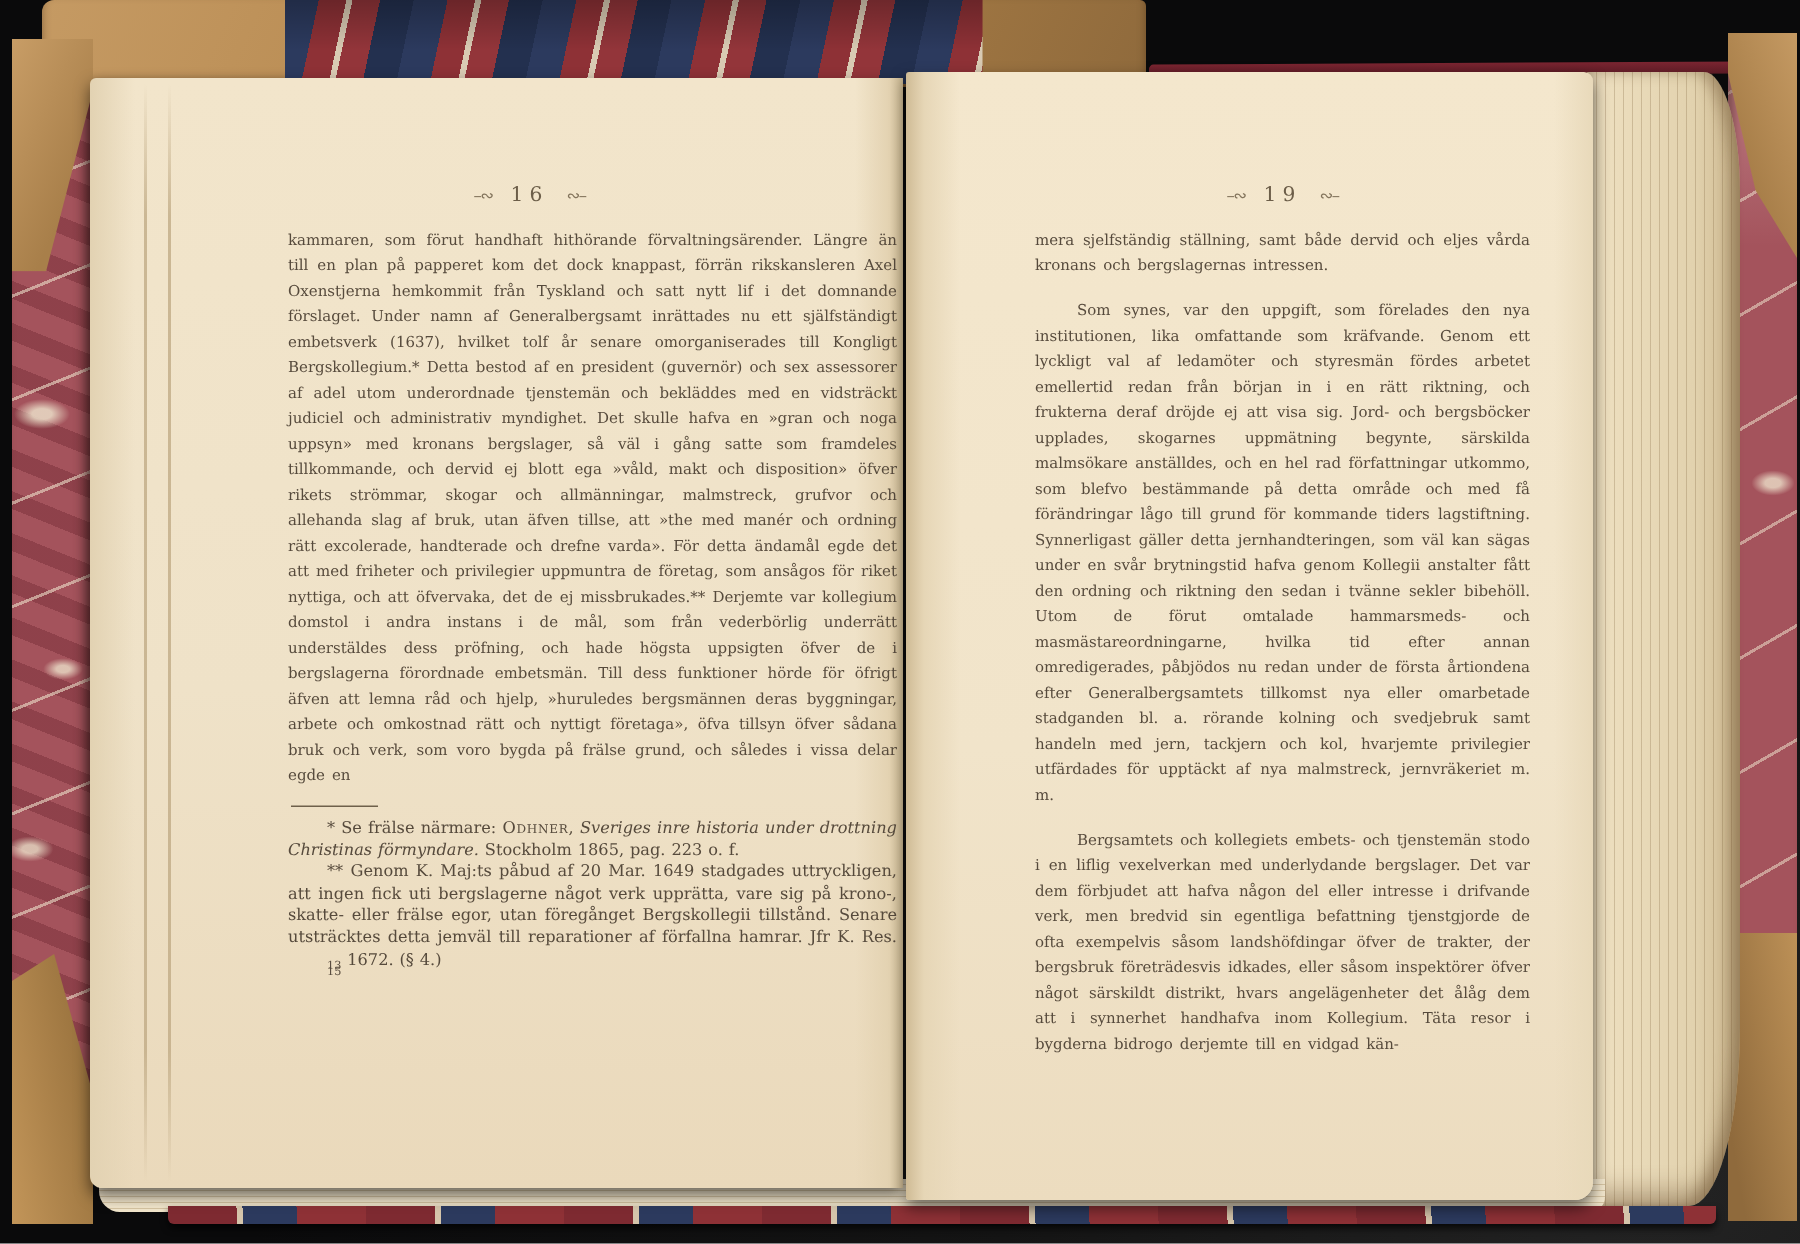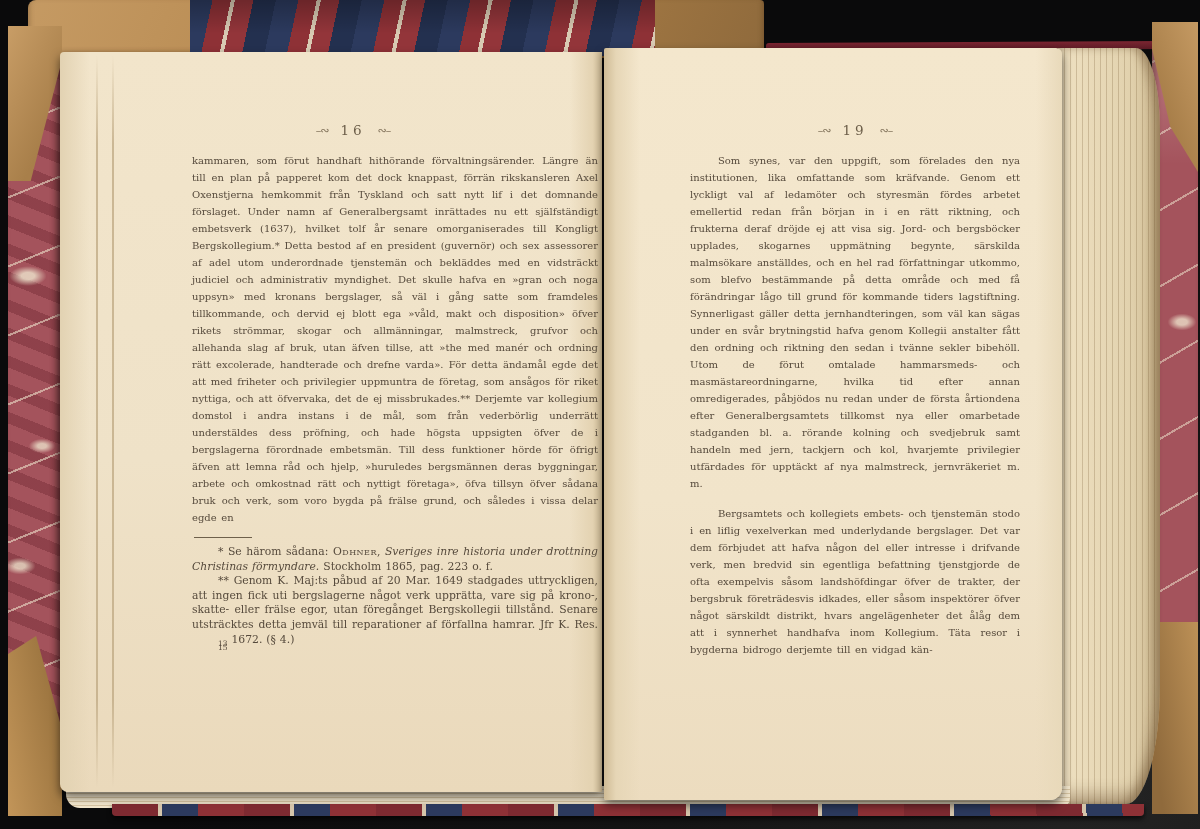--- a/index.html
+++ b/index.html
@@ -158,34 +158,35 @@
     <div class="pagehead">
       <span class="orn">–∾</span>
       <span class="num">16</span>
       <span class="orn">∾–</span>
     </div>
 
     <p class="bodytext para">kammaren, som förut handhaft hithörande förvaltningsärender. Längre än till en plan på papperet kom det dock knappast, förrän rikskansleren Axel Oxenstjerna hemkommit från Tyskland och satt nytt lif i det domnande förslaget. Under namn af Generalbergsamt inrättades nu ett själfständigt embetsverk (1637), hvilket tolf år senare omorganiserades till Kongligt Bergskollegium.* Detta bestod af en president (guvernör) och sex assessorer af adel utom underordnade tjenstemän och bekläddes med en vidsträckt judiciel och administrativ myndighet. Det skulle hafva en »gran och noga uppsyn» med kronans bergslager, så väl i gång satte som framdeles tillkommande, och dervid ej blott ega »våld, makt och disposition» öfver rikets strömmar, skogar och allmänningar, malmstreck, grufvor och allehanda slag af bruk, utan äfven tillse, att »the med manér och ordning rätt excolerade, handterade och drefne varda». För detta ändamål egde det att med friheter och privilegier uppmuntra de företag, som ansågos för riket nyttiga, och att öfvervaka, det de ej missbrukades.** Derjemte var kollegium domstol i andra instans i de mål, som från vederbörlig underrätt understäldes dess pröfning, och hade högsta uppsigten öfver de i bergslagerna förordnade embetsmän. Till dess funktioner hörde för öfrigt äfven att lemna råd och hjelp, »huruledes bergsmännen deras byggningar, arbete och omkostnad rätt och nyttigt företaga», öfva tillsyn öfver sådana bruk och verk, som voro bygda på frälse grund, och således i vissa delar egde en</p>
 
     <div class="fnrule"></div>
 
-    <p class="footnote"><span>* Se härom sådana: </span><span class="fn-author">Odhner</span><span>, </span><span class="fn-title">Sveriges inre historia under drottning Christinas förmyndare.</span><span> Stockholm 1865, pag. 223 o. f.</span></p>
+    <p class="footnote"><span>* Se frälse närmare: </span><span class="fn-author">Odhner</span><span>, </span><span class="fn-title">Sveriges inre historia under drottning Christinas förmyndare.</span><span> Stockholm 1865, pag. 223 o. f.</span></p>
 
     <p class="footnote"><span>** Genom K. Maj:ts påbud af 20 Mar. 1649 stadgades uttryckligen, att ingen fick uti bergslagerne något verk upprätta, vare sig på krono-, skatte- eller frälse egor, utan föregånget Bergskollegii tillstånd. Senare utsträcktes detta jemväl till reparationer af förfallna hamrar. Jfr K. Res. </span><span class="frac">
           <span>13</span>
           <span>15</span>
         </span><span> 1672. (§ 4.)</span></p>
   </div>
 </div>
 
 <div class="abs page-right">
   <div class="abs textcol t17">
     <div class="pagehead">
       <span class="orn">–∾</span>
       <span class="num">19</span>
       <span class="orn">∾–</span>
     </div>
 
+    <p class="bodytext para">mera sjelfständig ställning, samt både dervid och eljes vårda kronans och bergslagernas intressen.</p>
     <p class="bodytext para indent">Som synes, var den uppgift, som förelades den nya institutionen, lika omfattande som kräfvande. Genom ett lyckligt val af ledamöter och styresmän fördes arbetet emellertid redan från början in i en rätt riktning, och frukterna deraf dröjde ej att visa sig. Jord- och bergsböcker upplades, skogarnes uppmätning begynte, särskilda malmsökare anställdes, och en hel rad författningar utkommo, som blefvo bestämmande på detta område och med få förändringar lågo till grund för kommande tiders lagstiftning. Synnerligast gäller detta jernhandteringen, som väl kan sägas under en svår brytningstid hafva genom Kollegii anstalter fått den ordning och riktning den sedan i tvänne sekler bibehöll. Utom de förut omtalade hammarsmeds- och masmästareordningarne, hvilka tid efter annan omredigerades, påbjödos nu redan under de första årtiondena efter Generalbergsamtets tillkomst nya eller omarbetade stadganden bl. a. rörande kolning och svedjebruk samt handeln med jern, tackjern och kol, hvarjemte privilegier utfärdades för upptäckt af nya malmstreck, jernvräkeriet m. m.</p>
     <p class="bodytext para indent">Bergsamtets och kollegiets embets- och tjenstemän stodo i en liflig vexelverkan med underlydande bergslager. Det var dem förbjudet att hafva någon del eller intresse i drifvande verk, men bredvid sin egentliga befattning tjenstgjorde de ofta exempelvis såsom landshöfdingar öfver de trakter, der bergsbruk företrädesvis idkades, eller såsom inspektörer öfver något särskildt distrikt, hvars angelägenheter det ålåg dem att i synnerhet handhafva inom Kollegium. Täta resor i bygderna bidrogo derjemte till en vidgad kän-</p>
 
   </div>
 </div>
 
 </body></html>

